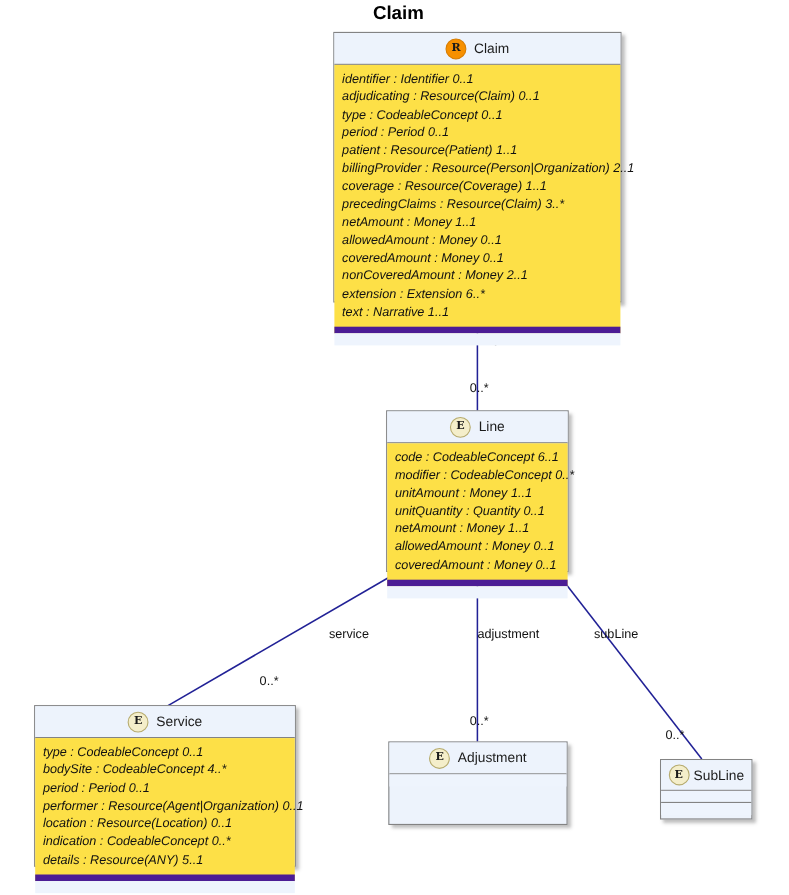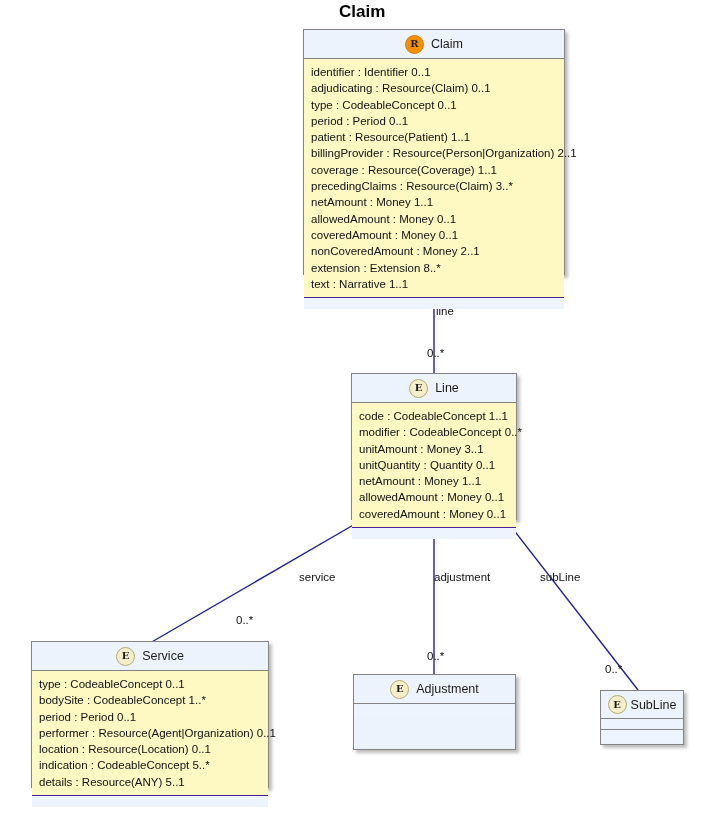--- a/index.html
+++ b/index.html
@@ -55,22 +55,23 @@
     font-size:10px;
     line-height:1;
     flex:0 0 auto;
   }
   .stereo-icon.res{background:#f79000;border:1px solid #d77c00;color:#1a1a1a;}
   .stereo-icon.ele{background:#f4eeca;border:1px solid #b6ab6e;color:#1a1a1a;}
 
   .uml-attrs{
     box-sizing:border-box;
     padding:5px 6px 5px 7px;
-    border-bottom:1px solid #4c1d95;
-    background:#fef9c3;
+    border-bottom:6px solid #4c1d95;
+    background:#fde047;
+    font-style:italic;
   }
   .uml-attrs .attr{
     font-size:11.5px;
     line-height:16.3px;
     color:#111;
     white-space:nowrap;
   }
   .uml-empty{
     box-sizing:border-box;
     background:#eef4fd;
@@ -148,55 +149,55 @@
       <div class="attr">type : CodeableConcept 0..1</div>
       <div class="attr">period : Period 0..1</div>
       <div class="attr">patient : Resource(Patient) 1..1</div>
       <div class="attr">billingProvider : Resource(Person|Organization) 2..1</div>
       <div class="attr">coverage : Resource(Coverage) 1..1</div>
       <div class="attr">precedingClaims : Resource(Claim) 3..*</div>
       <div class="attr">netAmount : Money 1..1</div>
       <div class="attr">allowedAmount : Money 0..1</div>
       <div class="attr">coveredAmount : Money 0..1</div>
       <div class="attr">nonCoveredAmount : Money 2..1</div>
-      <div class="attr">extension : Extension 8..*</div>
+      <div class="attr">extension : Extension 6..*</div>
       <div class="attr">text : Narrative 1..1</div>
     </div>
     <div class="uml-empty last"></div>
   </div>
 
   <div class="uml-class" style="left:351px;top:373px;width:166px;height:147px;">
     <div class="uml-header">
       <span class="stereo-icon ele">E</span>
       <span class="cls-name">Line</span>
     </div>
     <div class="uml-attrs">
-      <div class="attr">code : CodeableConcept 1..1</div>
+      <div class="attr">code : CodeableConcept 6..1</div>
       <div class="attr">modifier : CodeableConcept 0..*</div>
-      <div class="attr">unitAmount : Money 3..1</div>
+      <div class="attr">unitAmount : Money 1..1</div>
       <div class="attr">unitQuantity : Quantity 0..1</div>
       <div class="attr">netAmount : Money 1..1</div>
       <div class="attr">allowedAmount : Money 0..1</div>
       <div class="attr">coveredAmount : Money 0..1</div>
     </div>
     <div class="uml-empty last"></div>
   </div>
 
   <div class="uml-class" style="left:31px;top:641px;width:238px;height:147px;">
     <div class="uml-header">
       <span class="stereo-icon ele">E</span>
       <span class="cls-name">Service</span>
     </div>
     <div class="uml-attrs">
       <div class="attr">type : CodeableConcept 0..1</div>
-      <div class="attr">bodySite : CodeableConcept 1..*</div>
+      <div class="attr">bodySite : CodeableConcept 4..*</div>
       <div class="attr">period : Period 0..1</div>
       <div class="attr">performer : Resource(Agent|Organization) 0..1</div>
       <div class="attr">location : Resource(Location) 0..1</div>
-      <div class="attr">indication : CodeableConcept 5..*</div>
+      <div class="attr">indication : CodeableConcept 0..*</div>
       <div class="attr">details : Resource(ANY) 5..1</div>
     </div>
     <div class="uml-empty last"></div>
   </div>
 
   <div class="uml-class" style="left:353px;top:674px;width:163px;height:76px;">
     <div class="uml-header">
       <span class="stereo-icon ele">E</span>
       <span class="cls-name">Adjustment</span>
     </div>

